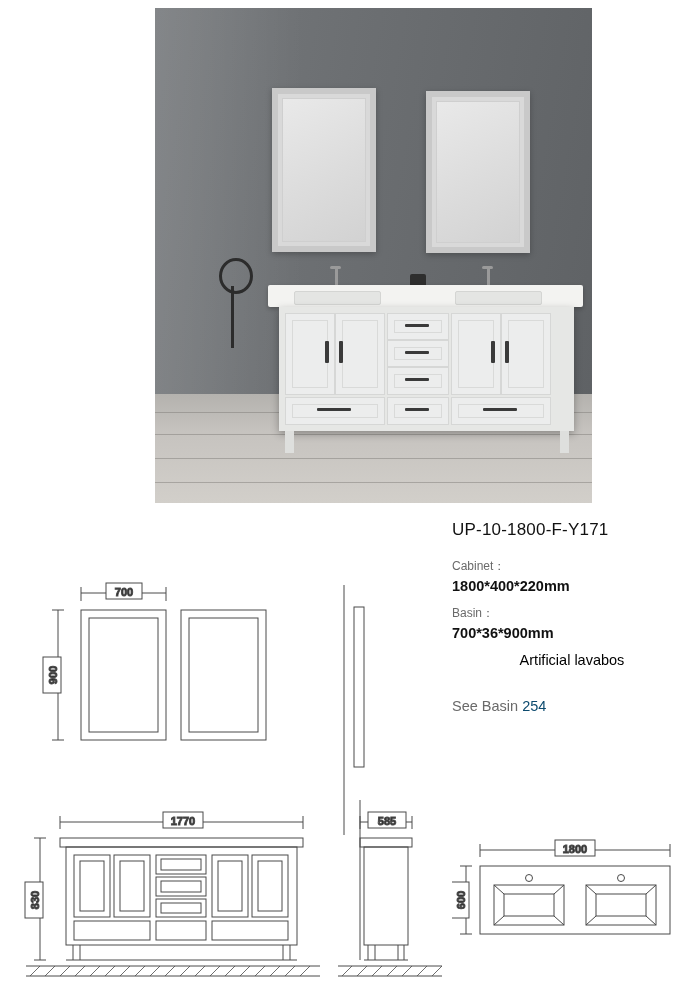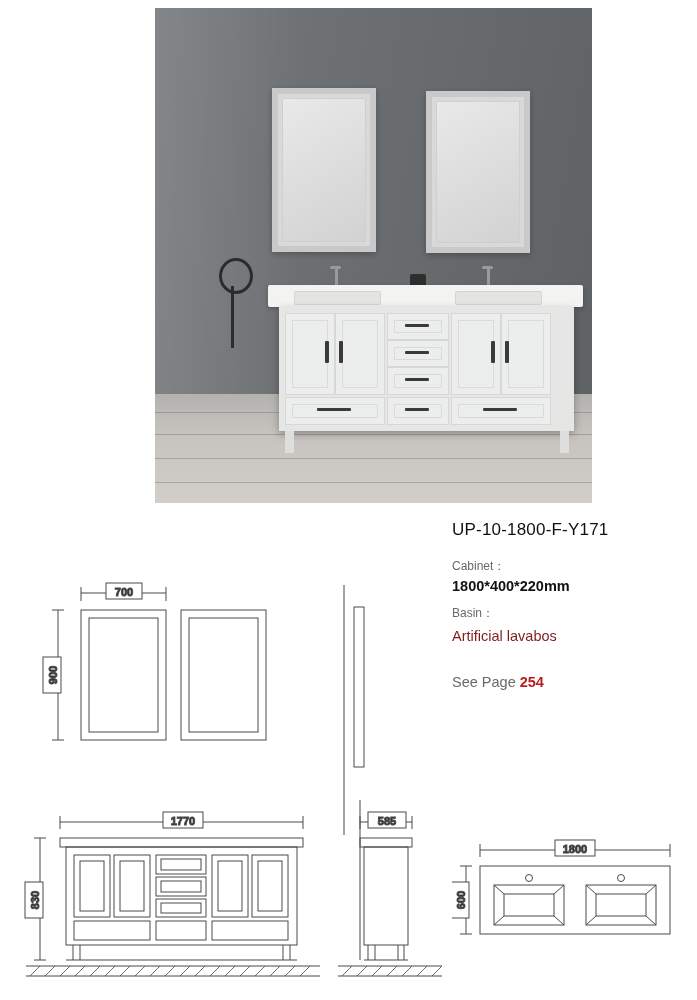--- a/index.html
+++ b/index.html
@@ -189,31 +189,32 @@
     margin-bottom: 3px;
   }
   .spec-value {
     font-size: 14.5px;
     font-weight: bold;
     color: #111;
     margin-bottom: 11px;
   }
   .spec-note {
     font-size: 14.5px;
-    color: #7f1d1d;
+    color: #000000;
     margin-top: 6px;
+    text-align: center;
   }
   .see-page {
     margin-top: 30px;
     font-size: 14.5px;
     color: #6a6a6a;
   }
   .see-page b {
-    color: #b91c1c;
-    font-weight: bold;
+    color: #0c4a6e;
+    font-weight: normal;
     margin-top: 20px;
   }
 
   
   .draw {
     position: absolute;
     stroke: #4a4a4a;
     fill: none;
   }
   svg text {
@@ -304,25 +305,26 @@
 </div>
 
 <div class="info">
   <div class="model-no">UP-10-1800-F-Y171</div>
 
   <div class="spec-label">Cabinet：</div>
 
   <div class="spec-value">1800*400*220mm</div>
 
   <div class="spec-label">Basin：</div>
+  <div class="spec-value">700*36*900mm</div>
 
   <div class="spec-note">Artificial lavabos</div>
 
   <div class="see-page">
-    <span>See Page </span><b>254</b>
+    <span>See Basin </span><b>254</b>
   </div>
 </div>
 
 <svg class="draw" style="left:26px; top:575px;" width="290" height="210" viewBox="0 0 290 210">
   <g stroke="#4a4a4a" stroke-width="1" fill="none">
 
     <rect x="55" y="35" width="85" height="130"></rect>
     <rect x="63" y="43" width="69" height="114"></rect>
 
     <rect x="155" y="35" width="85" height="130"></rect>

